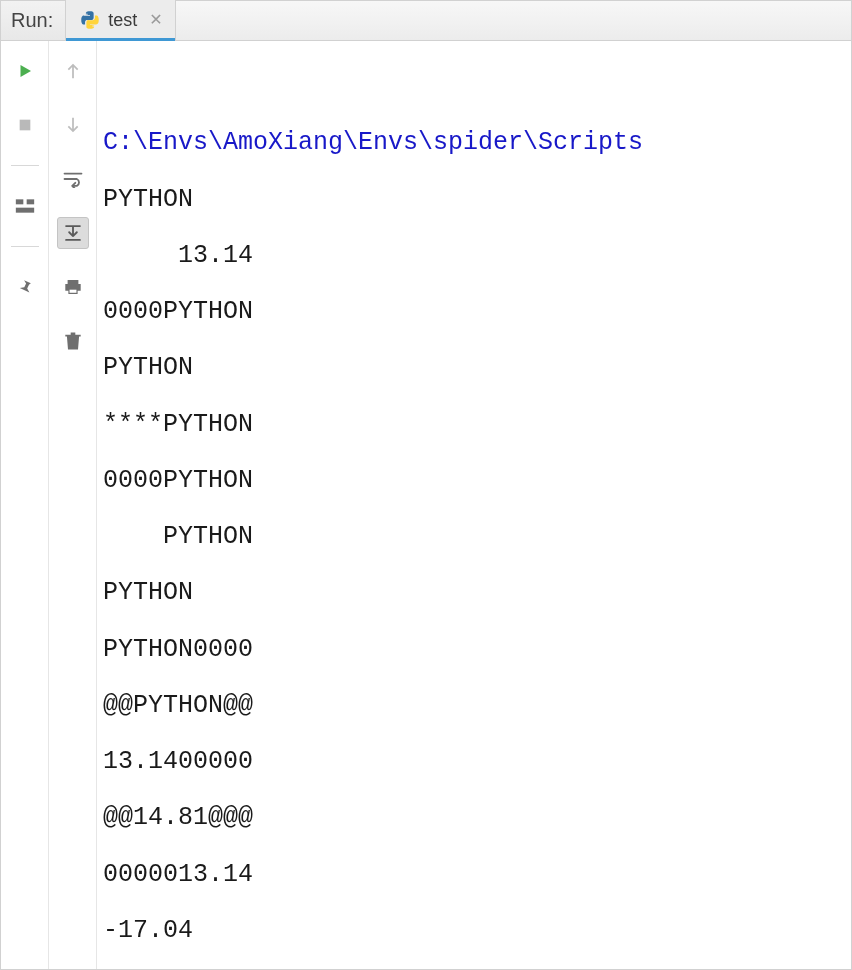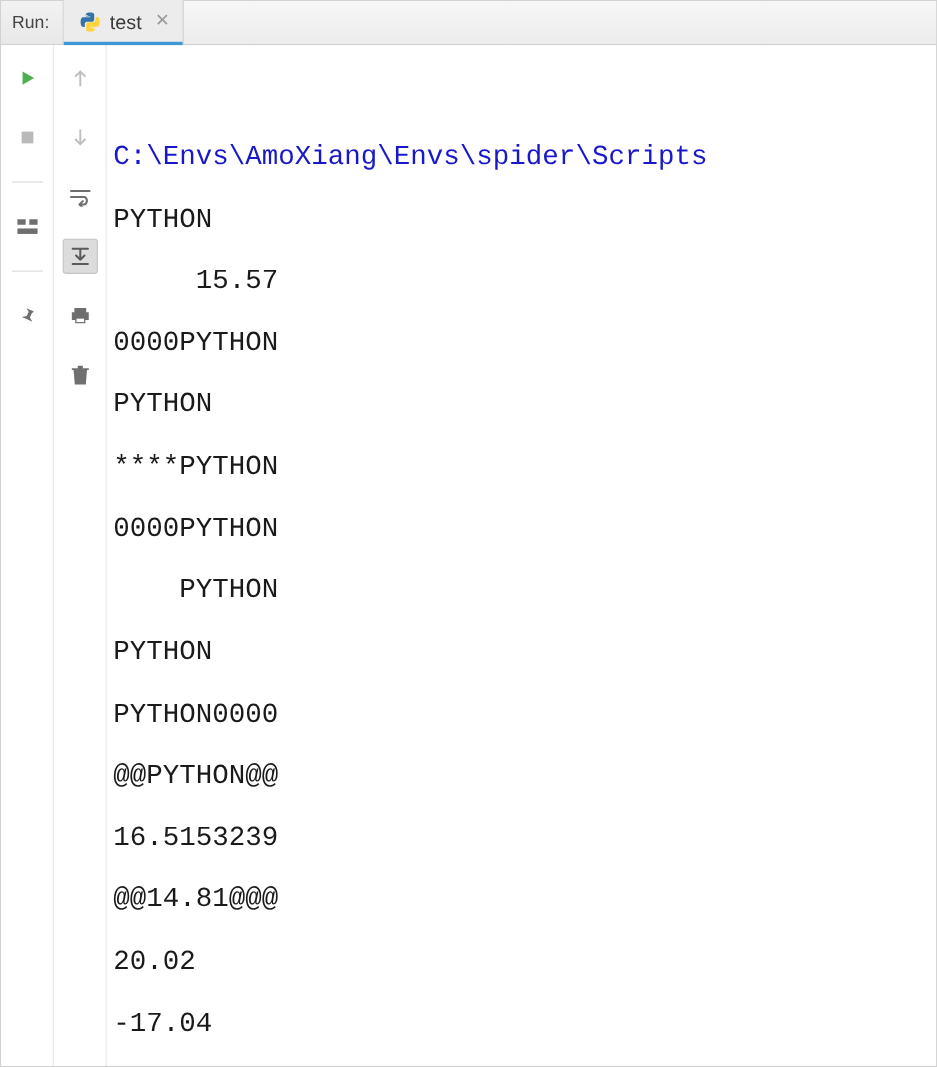--- a/index.html
+++ b/index.html
@@ -1,19 +1,19 @@
 <!DOCTYPE html>
 <html><head>
 <meta charset="utf-8">
 <style>
   * { box-sizing: border-box; margin: 0; padding: 0; }
   html, body { width: 852px; height: 970px; font-family: "Segoe UI", Arial, sans-serif; font-size: 13px; background: #fff; overflow: hidden; }
   .root { display: flex; flex-direction: column; width: 100%; height: 100%; border: 1px solid #d1d1d1; }
   .header { display: flex; align-items: stretch; height: 40px; background: linear-gradient(#f7f7f7,#ececec); border-bottom: 1px solid #d1d1d1; }
-  .run-label { display: flex; align-items: center; padding: 0 12px 0 10px; color: #444; font-size: 16px; border-right: 1px solid #d1d1d1; background: linear-gradient(#f2f2f2,#e8e8e8); text-align: center; }
+  .run-label { display: flex; align-items: center; padding: 0 12px 0 10px; color: #444; font-size: 20px; border-right: 1px solid #d1d1d1; background: linear-gradient(#f2f2f2,#e8e8e8); text-align: center; }
   .tabs { display: flex; align-items: flex-end; flex: 1; padding-left: 0; margin-top: 16px; }
   .tab { display: flex; align-items: center; gap: 8px; height: 40px; padding: 0 12px 0 14px; border-right: 1px solid #d1d1d1; background: #ececec; position: relative; cursor: pointer; }
   .tab.active::after { content: ""; position: absolute; left: 0; right: 0; bottom: -1px; height: 3px; background: #3f98d4; }
   .tab-label { color: #3a3a3a; font-size: 18px; }
   .close-x { color: #9a9a9a; font-size: 16px; margin-left: 4px; line-height: 1; }
   .body { display: flex; flex: 1; min-height: 0; }
   .gutter { display: flex; flex-direction: column; align-items: center; width: 48px; padding-top: 14px; gap: 22px; border-right: 1px solid #e6e6e6; background: #fff; }
   .gutter2 { width: 48px; padding-top: 14px; gap: 22px; }
   .icon-btn { width: 32px; height: 32px; display: flex; align-items: center; justify-content: center; border-radius: 3px; cursor: pointer; }
   .icon-btn.selected { background: #dcdcdc; border: 1px solid #c4c4c4; }
@@ -100,30 +100,30 @@
       <div class="icon-btn">
         <svg width="18" height="20" viewBox="0 0 22 26">
             <path fill="#6f6f6f" d="M3 6h16l-1.5 18h-13zM8 2h6v3H8zM1 5h20v2H1z"></path>
           </svg>
       </div>
     </div>
 
     <div class="console">
 <span class="cmd">C:\Envs\AmoXiang\Envs\spider\Scripts</span>
 <span>PYTHON</span>
-<span>     15.57</span>
+<span>     13.14</span>
 <span>0000PYTHON</span>
 <span>PYTHON</span>
 <span>****PYTHON</span>
 <span>0000PYTHON</span>
 <span>    PYTHON</span>
 <span>PYTHON</span>
 <span>PYTHON0000</span>
 <span>@@PYTHON@@</span>
-<span>16.5153239</span>
+<span>13.1400000</span>
 <span>@@14.81@@@</span>
-<span>20.02</span>
+<span>0000013.14</span>
 <span>-17.04</span>
 
 
     </div>
   </div>
 </div>
 
 </body></html>

